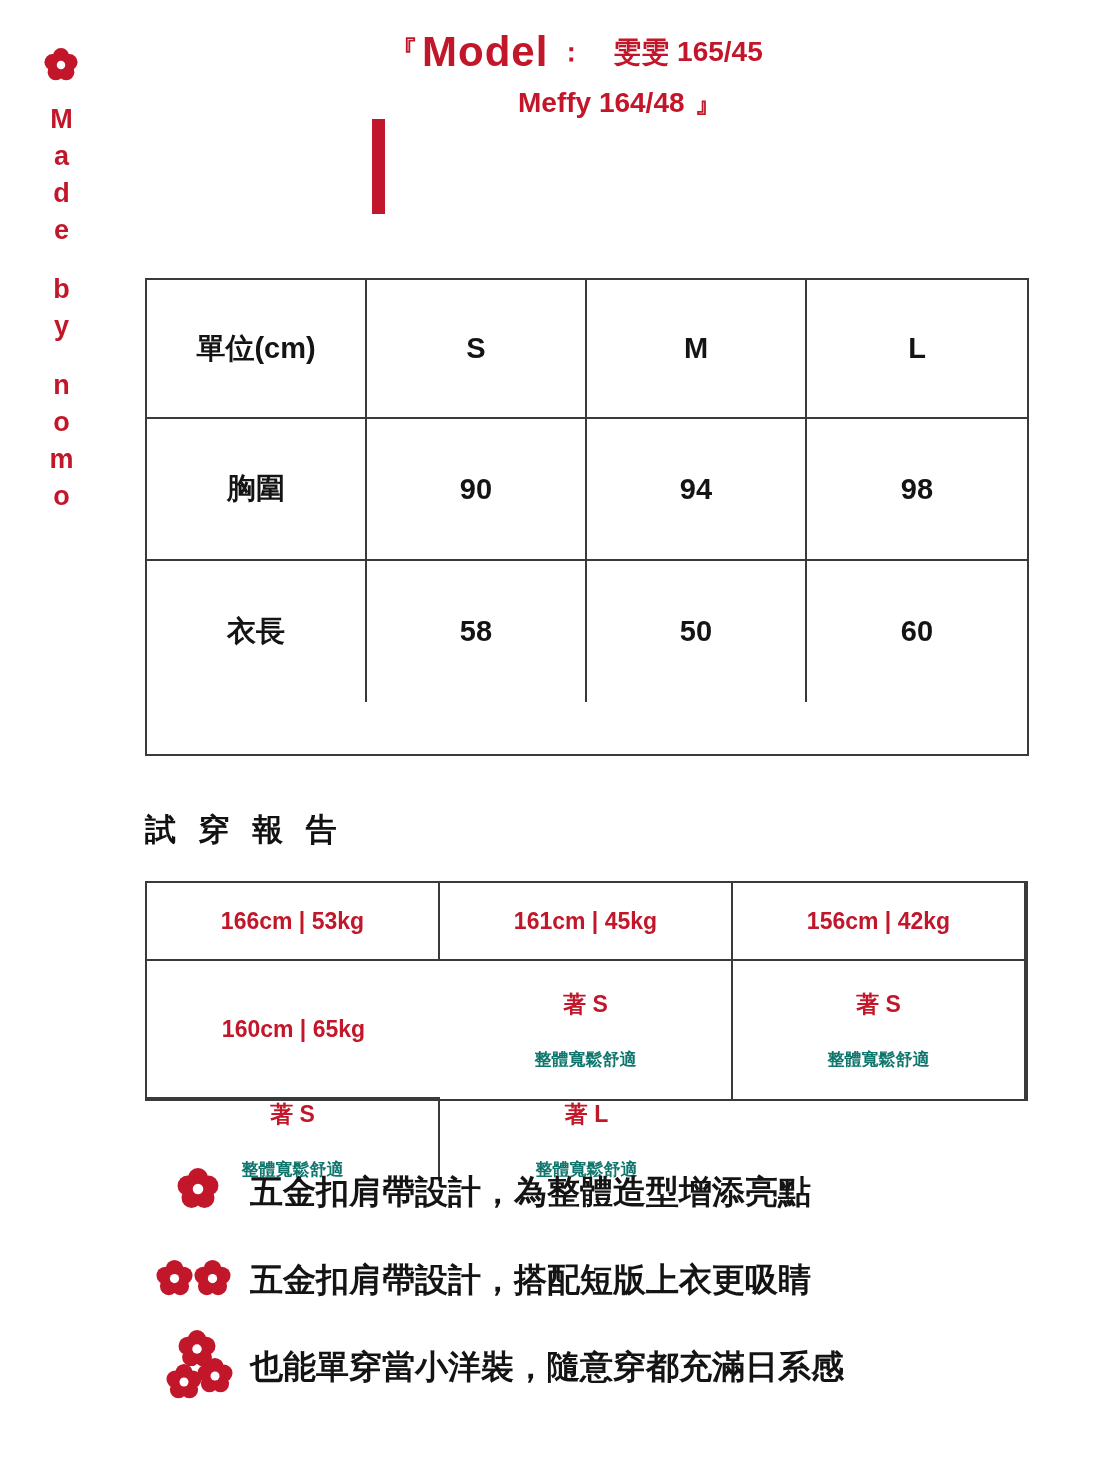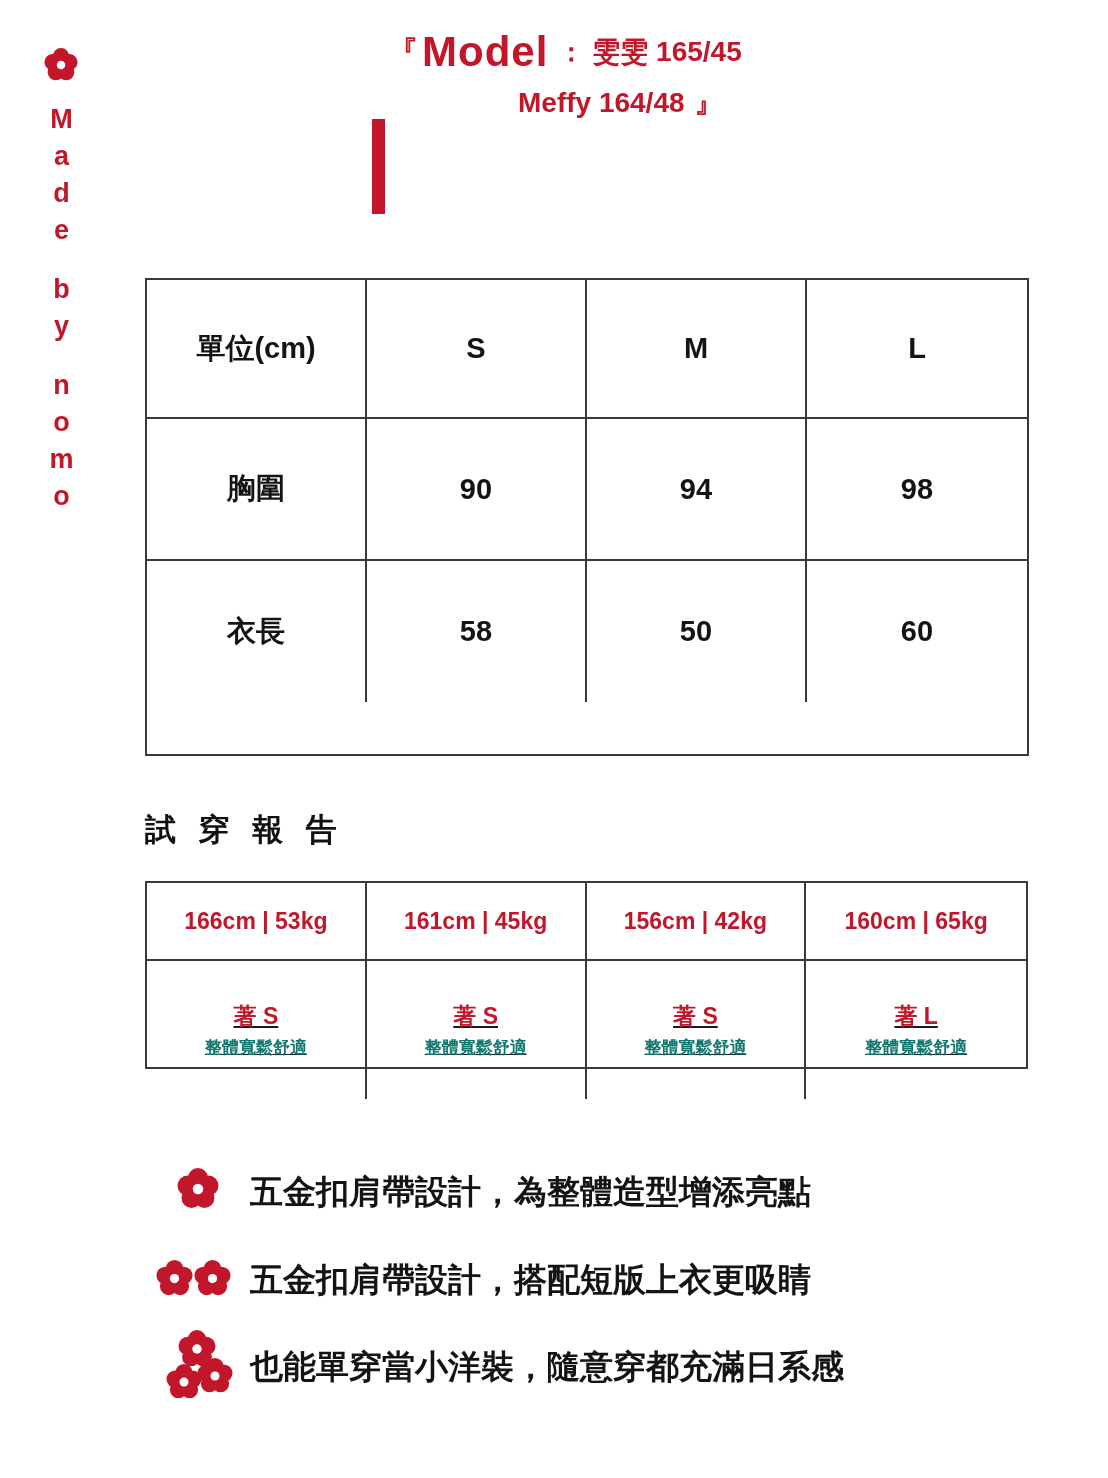--- a/index.html
+++ b/index.html
@@ -19,21 +19,21 @@
   }
   .brand-word{
     writing-mode:vertical-rl;text-orientation:upright;
     font-size:27px;font-weight:700;color:#C2162A;letter-spacing:7px;line-height:1;
   }
   
   .title-line1{position:absolute;left:388px;top:28px;display:flex;align-items:center;color:#C2162A;white-space:nowrap;}
   .title-quote-open{font-size:30px;font-weight:700;margin-right:4px;}
   .title-model{font-size:42px;font-weight:700;letter-spacing:1px;}
   .title-colon{font-size:26px;font-weight:700;margin:0 8px 0 10px;}
-  .title-model1{font-size:28px;font-weight:700;}
+  .title-model1{font-size:28px;font-weight:700;margin-left:21px;}
   .title-line2{position:absolute;left:518px;top:84px;display:flex;align-items:center;color:#C2162A;white-space:nowrap;}
   .title-model2{font-size:28px;font-weight:700;}
   .title-quote-close{font-size:28px;font-weight:700;margin-left:10px;}
   
   .info-bar{position:absolute;left:372px;top:119px;width:13px;height:95px;background:#C2162A;}
   .info-block{position:absolute;left:420px;top:113px;font-size:25px;font-weight:600;line-height:32px;color:#161616;white-space:nowrap;}
   
   .size-table{
     position:absolute;left:145px;top:278px;width:884px;height:478px;
     display:grid;grid-template-columns:1fr 1fr 1fr 1fr;grid-template-rows:139px 142px 141px;
@@ -45,30 +45,30 @@
     font-size:29px;font-weight:600;color:#141414;
   }
   .size-cell.col-last{border-right:none;}
   .size-cell.row-last{border-bottom:none;}
   
   .fit-title{
     position:absolute;left:145px;top:797px;width:884px;
     font-size:31px;font-weight:700;color:#111;letter-spacing:7px;margin-top:12px;
   }
   .fit-table{
-    position:absolute;left:145px;top:881px;width:883px;height:188px;
-    display:grid;grid-template-columns:1fr 1fr 1fr 1fr;grid-template-rows:78px 138px;
+    position:absolute;left:145px;top:881px;width:883px;height:220px;
+    display:grid;grid-template-columns:1fr 1fr 1fr;grid-template-rows:78px 138px;
     border:2px solid #3a3a3a;box-sizing:border-box;
   }
   .fit-cell{
     display:flex;align-items:center;justify-content:center;
     border-right:2px solid #3a3a3a;border-bottom:2px solid #3a3a3a;
   }
   .fit-cell.col-last{border-right:none;text-align:right;}
-  .fit-cell.row-last{border-bottom:none;flex-direction:column;gap:4px;text-decoration:underline;}
+  .fit-cell.row-last{border-bottom:none;flex-direction:column;gap:28px;}
   .fit-stats{font-size:23px;font-weight:600;color:#C2162A;white-space:nowrap;}
   .fit-wears{font-size:23px;font-weight:600;color:#C2162A;}
   .fit-comment{font-size:17px;font-weight:700;color:#0f766e;}
   
   .feature-text{
     position:absolute;left:250px;font-size:33px;font-weight:700;color:#141414;
     line-height:40px;white-space:nowrap;
   }
   .f1-text{top:1172px;}
   .f2-text{top:1260px;}

